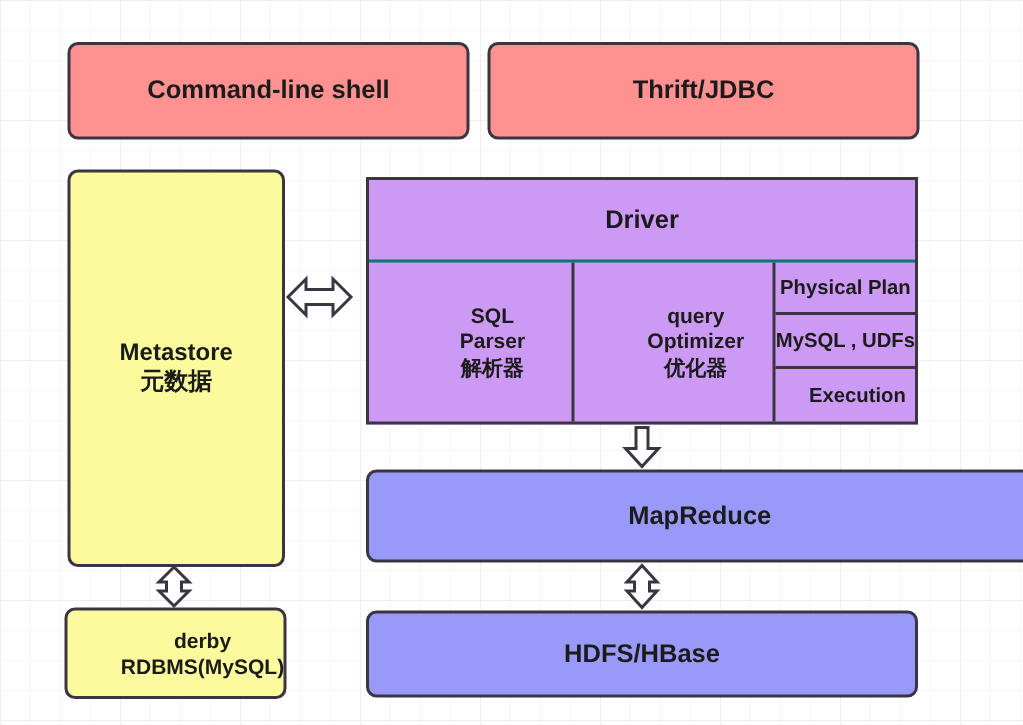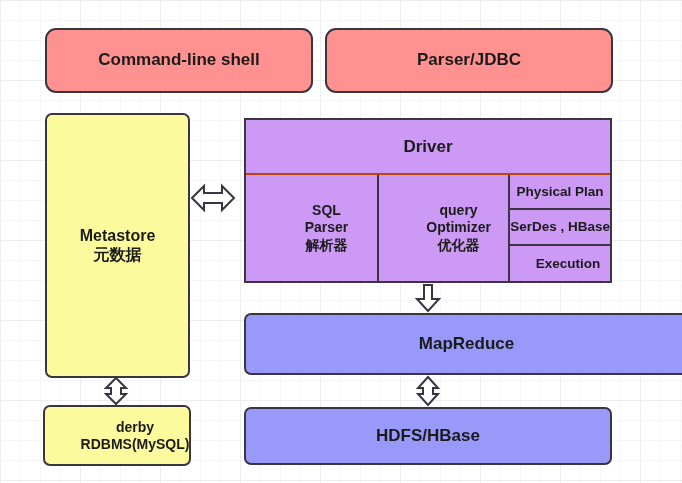--- a/index.html
+++ b/index.html
@@ -39,21 +39,21 @@
     align-items: center;
     justify-content: center;
     text-align: center;
     color: #1b1b1b;
     font-weight: bold;
     line-height: 1.18;
   }
 
   .rounded { border-radius: 7px; }
 
-  .pink   { background-color: #ff9191; border-radius: 11px; }
+  .pink   { background-color: #ff9191; }
   .yellow { background-color: #fbfb9e; }
   .blue   { background-color: #9999fa; }
 
   
   #cli-box    { left: 45px;  top: 28px;  width: 268px; height: 65px;  font-size: 17px; }
   #thrift-box { left: 325px; top: 28px;  width: 288px; height: 65px;  font-size: 17px; }
 
   
   #metastore-box { left: 45px; top: 113px; width: 145px; height: 265px; font-size: 16px; }
   #derby-box     { left: 43px; top: 405px; width: 148px; height: 61px;  font-size: 14px; padding-left: 36px; }
@@ -73,21 +73,21 @@
   }
   #driver-title {
     height: 55px;
     flex: 0 0 55px;
     display: flex;
     align-items: center;
     justify-content: center;
     font-size: 17px;
     font-weight: bold;
     color: #1b1b1b;
-    border-bottom: 2px solid #c2410c;
+    border-bottom: 2px solid #0f766e;
     box-sizing: border-box;
   }
   #driver-cols {
     flex: 1 1 auto;
     display: flex;
     flex-direction: row;
   }
   .driver-col {
     display: flex;
     align-items: center;
@@ -138,21 +138,21 @@
 </head>
 <body>
 
 <div id="canvas">
 
   <div class="box rounded pink" id="cli-box">
     <span>Command-line shell</span>
   </div>
 
   <div class="box rounded pink" id="thrift-box">
-    <span>Parser/JDBC</span>
+    <span>Thrift/JDBC</span>
   </div>
 
   <div class="box rounded yellow" id="metastore-box">
     <div>
       <div>Metastore</div>
       <div>元数据</div>
     </div>
   </div>
 
   <div class="box rounded yellow" id="derby-box">
@@ -179,21 +179,21 @@
       <div class="driver-col" id="col-optimizer">
         <div>
           <div>query</div>
           <div>Optimizer</div>
           <div>优化器</div>
         </div>
       </div>
 
       <div id="col-stack">
         <div class="stack-cell">Physical Plan</div>
-        <div class="stack-cell">SerDes , HBase</div>
+        <div class="stack-cell">MySQL , UDFs</div>
         <div class="stack-cell">Execution</div>
       </div>
 
     </div>
   </div>
 
   <div class="box rounded blue" id="mapreduce-box">
     <span>MapReduce</span>
   </div>
 

